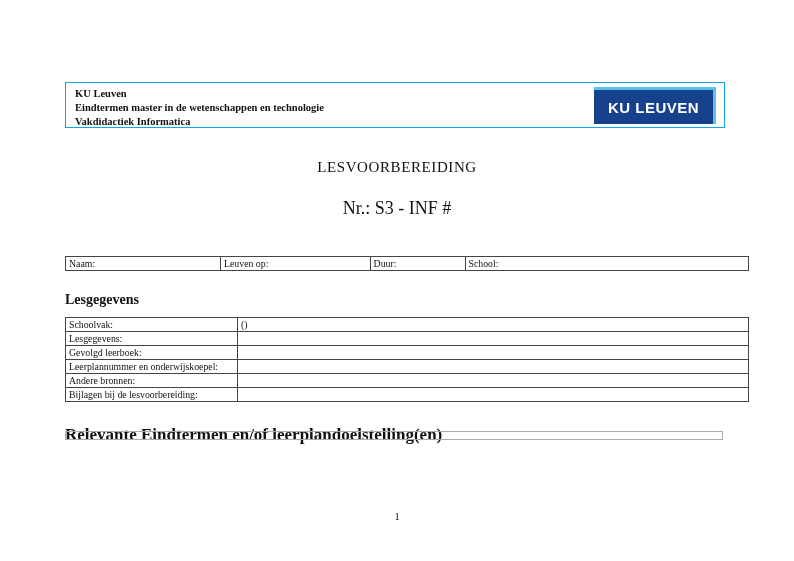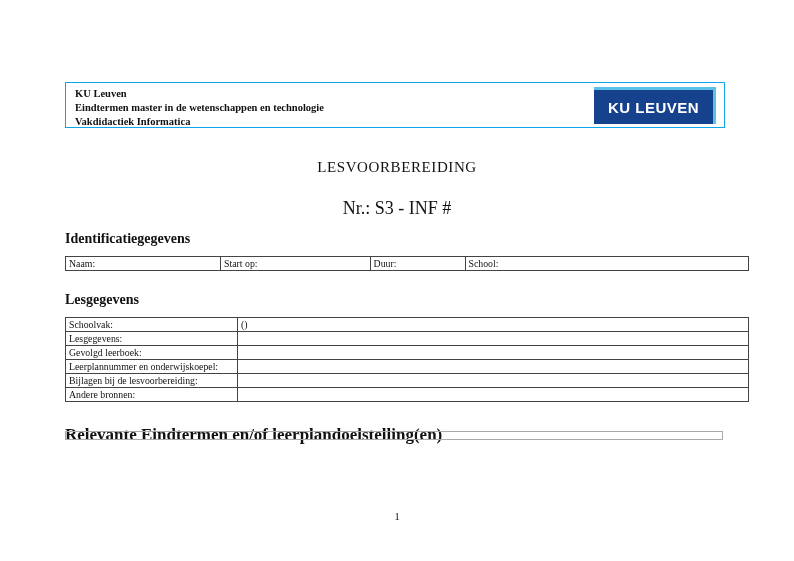--- a/index.html
+++ b/index.html
@@ -91,33 +91,32 @@
       <div>Vakdidactiek Informatica</div>
     </div>
     <div class="logo" style="background: rgb(91, 194, 231);">
       <div class="logo-inner" style="background: rgb(22, 65, 140);">KU LEUVEN</div>
     </div>
   </div>
 
   <h1 class="title">LESVOORBEREIDING</h1>
   <div class="subtitle">Nr.: S3 - INF #</div>
 
-  <h2 class="sec ident">Identificatiegegevens</h2>
 
   <table class="form ident">
     <colgroup>
       <col style="width:22.7%">
         <col style="width:21.9%">
         <col style="width:13.9%">
         <col style="width:41.5%">
     </colgroup>
     <tbody>
         <tr>
       <td>Naam:</td>
-      <td>Start op:</td>
+      <td>Leuven op:</td>
       <td>Duur:</td>
       <td>School:</td>
     </tr>
   </tbody>
     </table>
 
   <h2 class="sec les">Lesgegevens</h2>
 
   <table class="form les">
     <colgroup>
@@ -135,25 +134,25 @@
     </tr>
     <tr>
       <td>Gevolgd leerboek:</td>
       <td></td>
     </tr>
     <tr>
       <td>Leerplannummer en onderwijskoepel:</td>
       <td></td>
     </tr>
     <tr>
-      <td>Bijlagen bij de lesvoorbereiding:</td>
+      <td>Andere bronnen:</td>
       <td></td>
     </tr>
     <tr>
-      <td>Andere bronnen:</td>
+      <td>Bijlagen bij de lesvoorbereiding:</td>
       <td></td>
     </tr>
   </tbody>
     </table>
 
   <h2 class="sec big">Relevante Eindtermen en/of leerplandoelstelling(en)</h2>
 
   <div class="empty-box"></div>
 
   <div class="page-number">1</div>

